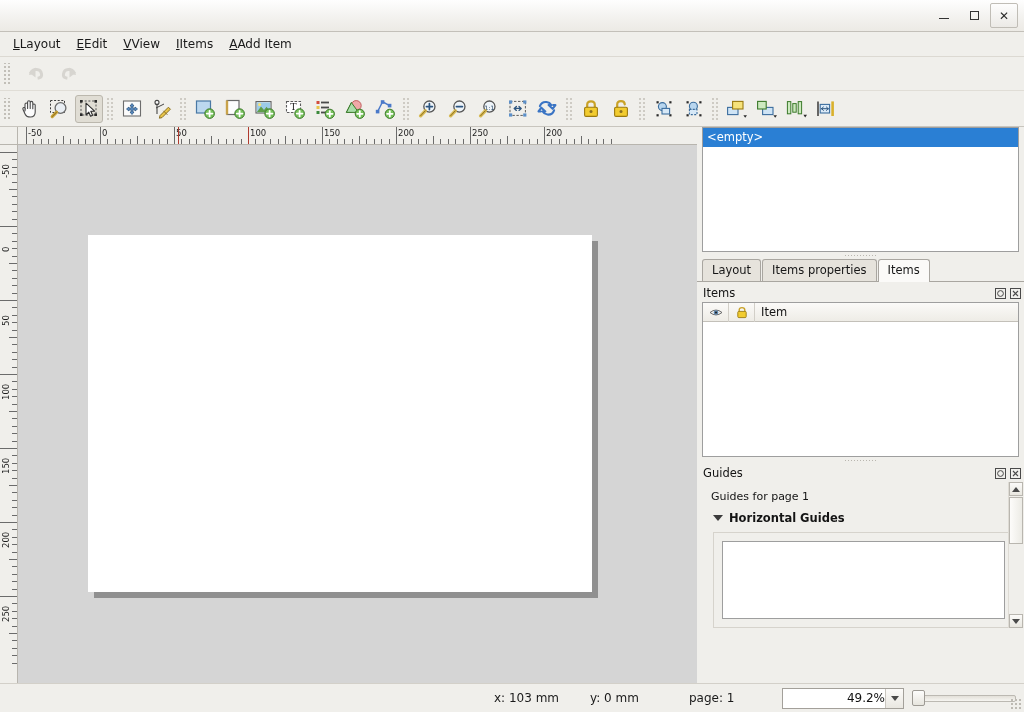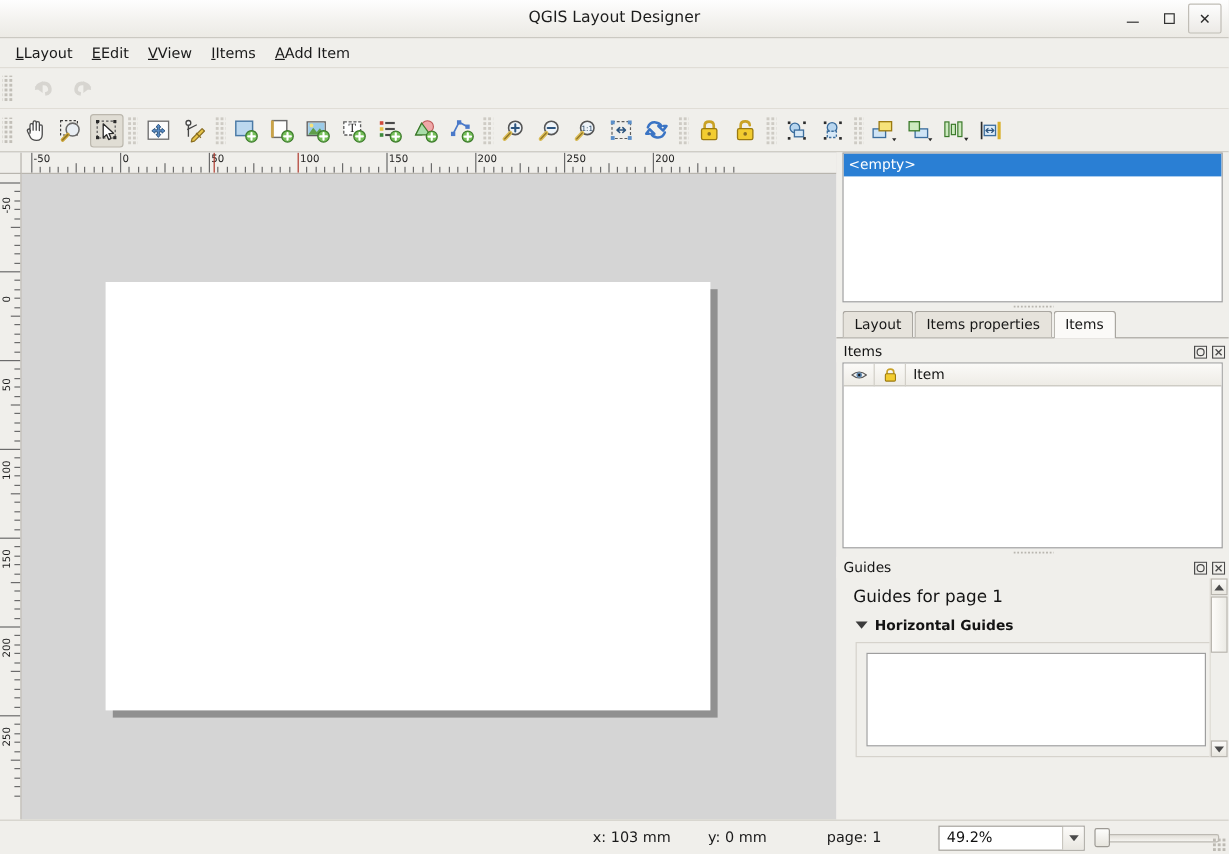--- a/index.html
+++ b/index.html
@@ -154,21 +154,21 @@
     background: linear-gradient(to bottom,#fbfaf8,#eeece6);
     border-bottom: 1px solid #c3c0b9; font-size: 11.5px; color: #141414;
   }
   .items-header .hc {
     height: 19px; display: flex; align-items: center; justify-content: center;
     border-right: 1px solid #d2cfc8;
   }
   .items-header .hc.name { justify-content: flex-start; padding-left: 6px; flex: 1; border-right: none; }
 
   .guides-body { padding: 0 4px 0 8px; position: relative; }
-  .guides-label { font-size: 14px; color: #141414; padding: 8px 0 6px 6px; }
+  .guides-label { font-size: 11px; color: #141414; padding: 8px 0 6px 6px; }
   .guides-section {
     display: flex; align-items: center; gap: 6px;
     font-size: 11.5px; font-weight: bold; color: #141414; padding: 2px 0 4px 8px;
   }
   .tri { width: 0; height: 0; border-left: 5px solid transparent; border-right: 5px solid transparent; border-top: 6px solid #3b3b3b; }
   .guides-group {
     margin: 3px 6px 0 8px; border: 1px solid #d6d3cc; background: #f0efeb;
     padding: 8px; height: 96px;
   }
   .guides-list { background: #fff; border: 1px solid #9e9e9e; height: 100%; }
@@ -222,21 +222,20 @@
     background-image: radial-gradient(#bdbab3 40%, transparent 41%);
     background-size: 4px 4px;
   }
 </style>
 </head>
 <body>
 
 <div id="app">
 
   <div class="titlebar">
-    <div class="titlebar-text">QGIS Layout Designer</div>
     <div class="win-btns">
       <div class="win-btn">
           <i class="glyph-min"></i>
         </div>
       <div class="win-btn">
           <i class="glyph-max"></i>
         </div>
       <div class="win-btn close">
           <span>✕</span>
         </div>
@@ -791,21 +790,21 @@
           </div>
       </div>
     </div>
   </div>
 
   <div class="statusbar">
     <span class="sb-text" style="position:absolute;left:494px;">x: 103 mm</span>
     <span class="sb-text" style="position:absolute;left:590px;">y: 0 mm</span>
     <span class="sb-text" style="position:absolute;left:689px;">page: 1</span>
 
-    <div class="combo" style="position:absolute;left:782px;">
+    <div class="combo" style="position:absolute;left:782px;text-align:right;">
       <span class="val">49.2%</span>
       <span class="arrow-box">
           <i class="cb-arrow"></i>
         </span>
     </div>
 
     <div class="zoom-slider" style="position:absolute;left:910px;">
       <div class="zs-track"></div>
       <div class="zs-handle"></div>
     </div>

